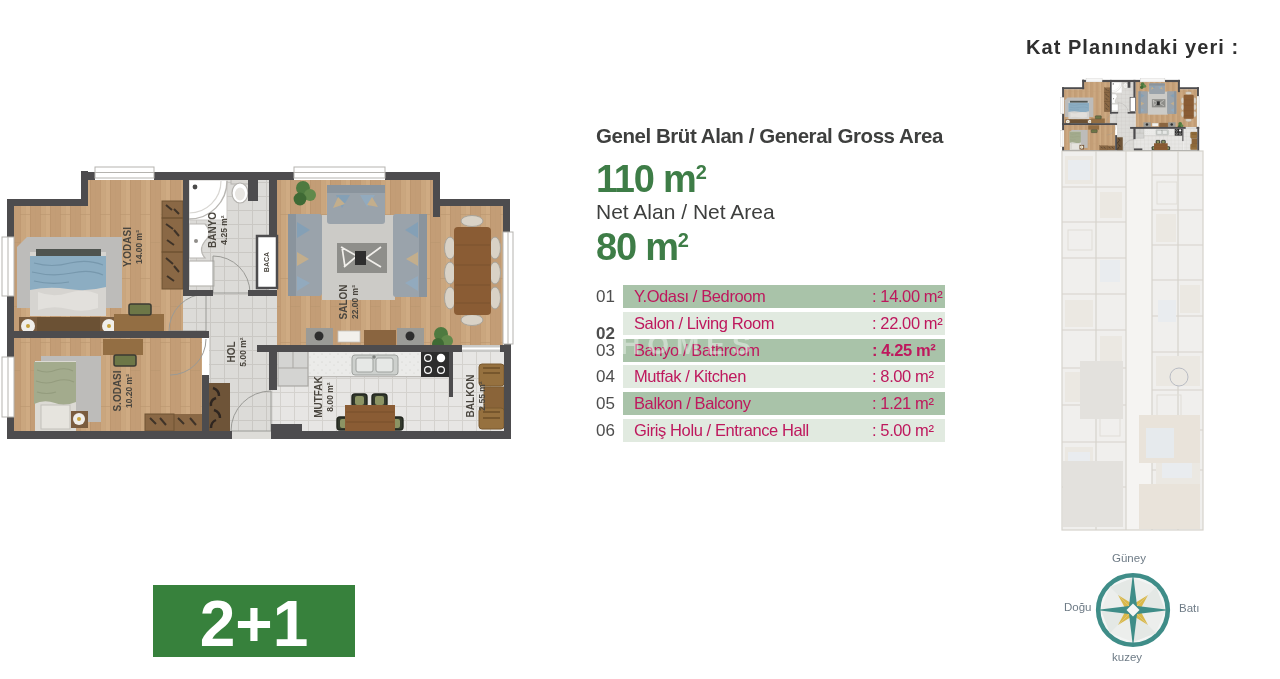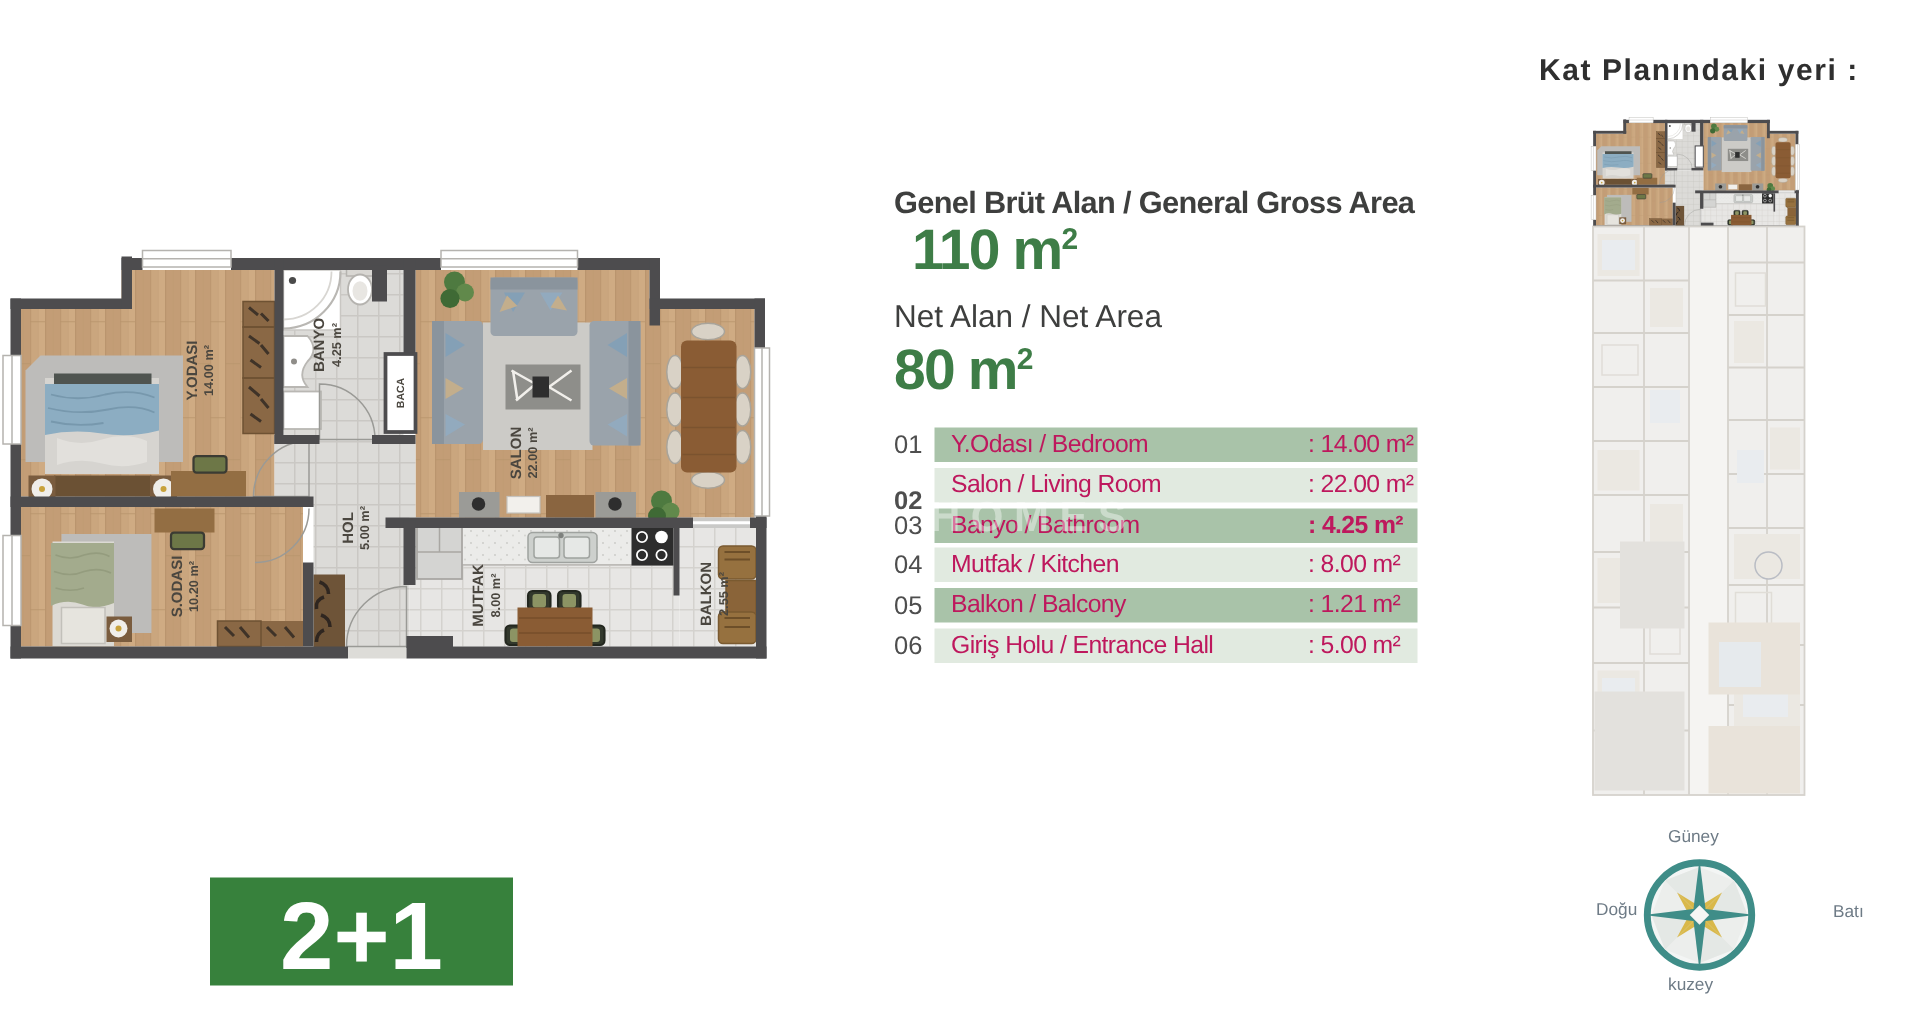--- a/index.html
+++ b/index.html
@@ -7,21 +7,21 @@
   .abs{position:absolute;}
   .hdr{font-weight:bold;color:#3e3f3e;font-size:20.5px;letter-spacing:-0.45px;}
   .hdr2{font-weight:normal;color:#3e3f3e;font-size:21px;}
   .big{font-weight:bold;color:#3e7d47;font-size:38px;letter-spacing:-1.2px;}
   .big .sup{font-size:20px;vertical-align:13px;letter-spacing:0;}
   .rownum{font-size:17px;color:#4e4e4e;}
   .rowlbl{font-size:16.5px;color:#be185d;letter-spacing:-0.4px;}
   .band{position:absolute;left:623px;width:322px;height:23px;}
   .bandg{background:#a9c3a9;}
   .bandl{background:#e1eae0;}
-  .badge{position:absolute;left:140px;top:585px;width:202px;height:72px;background:#37813c;}
+  .badge{position:absolute;left:153px;top:585px;width:202px;height:72px;background:#37813c;}
   .badge span{position:absolute;left:0;right:0;top:2px;text-align:center;color:#fff;font-weight:bold;font-size:64px;}
   .kat{position:absolute;left:1026px;top:36px;font-weight:bold;font-size:20px;letter-spacing:1.05px;color:#2f2f2f;}
   .clabel{position:absolute;font-size:11.5px;color:#6e7b86;}
   .wm{position:absolute;left:620px;top:329px;color:rgba(255,255,255,0.40);font-weight:bold;font-size:28px;letter-spacing:7px;}
 </style>
 </head>
 <body>
 
 <svg class="abs" style="left:0;top:0" width="1280" height="679" viewBox="0 0 1280 679">
 <defs>
@@ -460,21 +460,21 @@
     <polygon points="1128.5,610 1133,647 1137.5,610"></polygon>
     <polygon points="1133,605.5 1096,610 1133,614.5"></polygon>
     <polygon points="1133,605.5 1170,610 1133,614.5"></polygon>
   </g>
   <polygon points="1133,603.5 1139.5,610 1133,616.5 1126.5,610" fill="#f6f6f4"></polygon>
 </g>
 </svg>
 
 <div class="abs hdr" style="left:596px;top:124px;">Genel Brüt Alan / General Gross Area</div>
 
-<div class="abs big" style="left:596px;top:146px;margin-left:12px;">110 m<span class="sup">2</span></div>
+<div class="abs big" style="left:596px;top:158px;">110 m<span class="sup">2</span></div>
 
 <div class="abs hdr2" style="left:596px;top:200px;">Net Alan / Net Area</div>
 
 <div class="abs big" style="left:596px;top:226px;">80 m<span class="sup">2</span></div>
 
 <div class="band bandg" style="top:285px;"></div>
 
 <div class="band bandl" style="top:312px;"></div>
 
 <div class="band bandg" style="top:339px;"></div>
@@ -512,14 +512,14 @@
 <div class="wm">HOMES</div>
 
 <div class="badge">
     <span>2+1</span>
   </div>
 
 <div class="kat">Kat Planındaki yeri :</div>
 
 <div class="clabel" style="left:1112px;top:552px;">Güney</div>
 <div class="clabel" style="left:1064px;top:601px;">Doğu</div>
-<div class="clabel" style="left:1222px;top:602px;">Batı</div>
+<div class="clabel" style="left:1179px;top:602px;">Batı</div>
 <div class="clabel" style="left:1112px;top:651px;">kuzey</div>
 
 </body></html>

